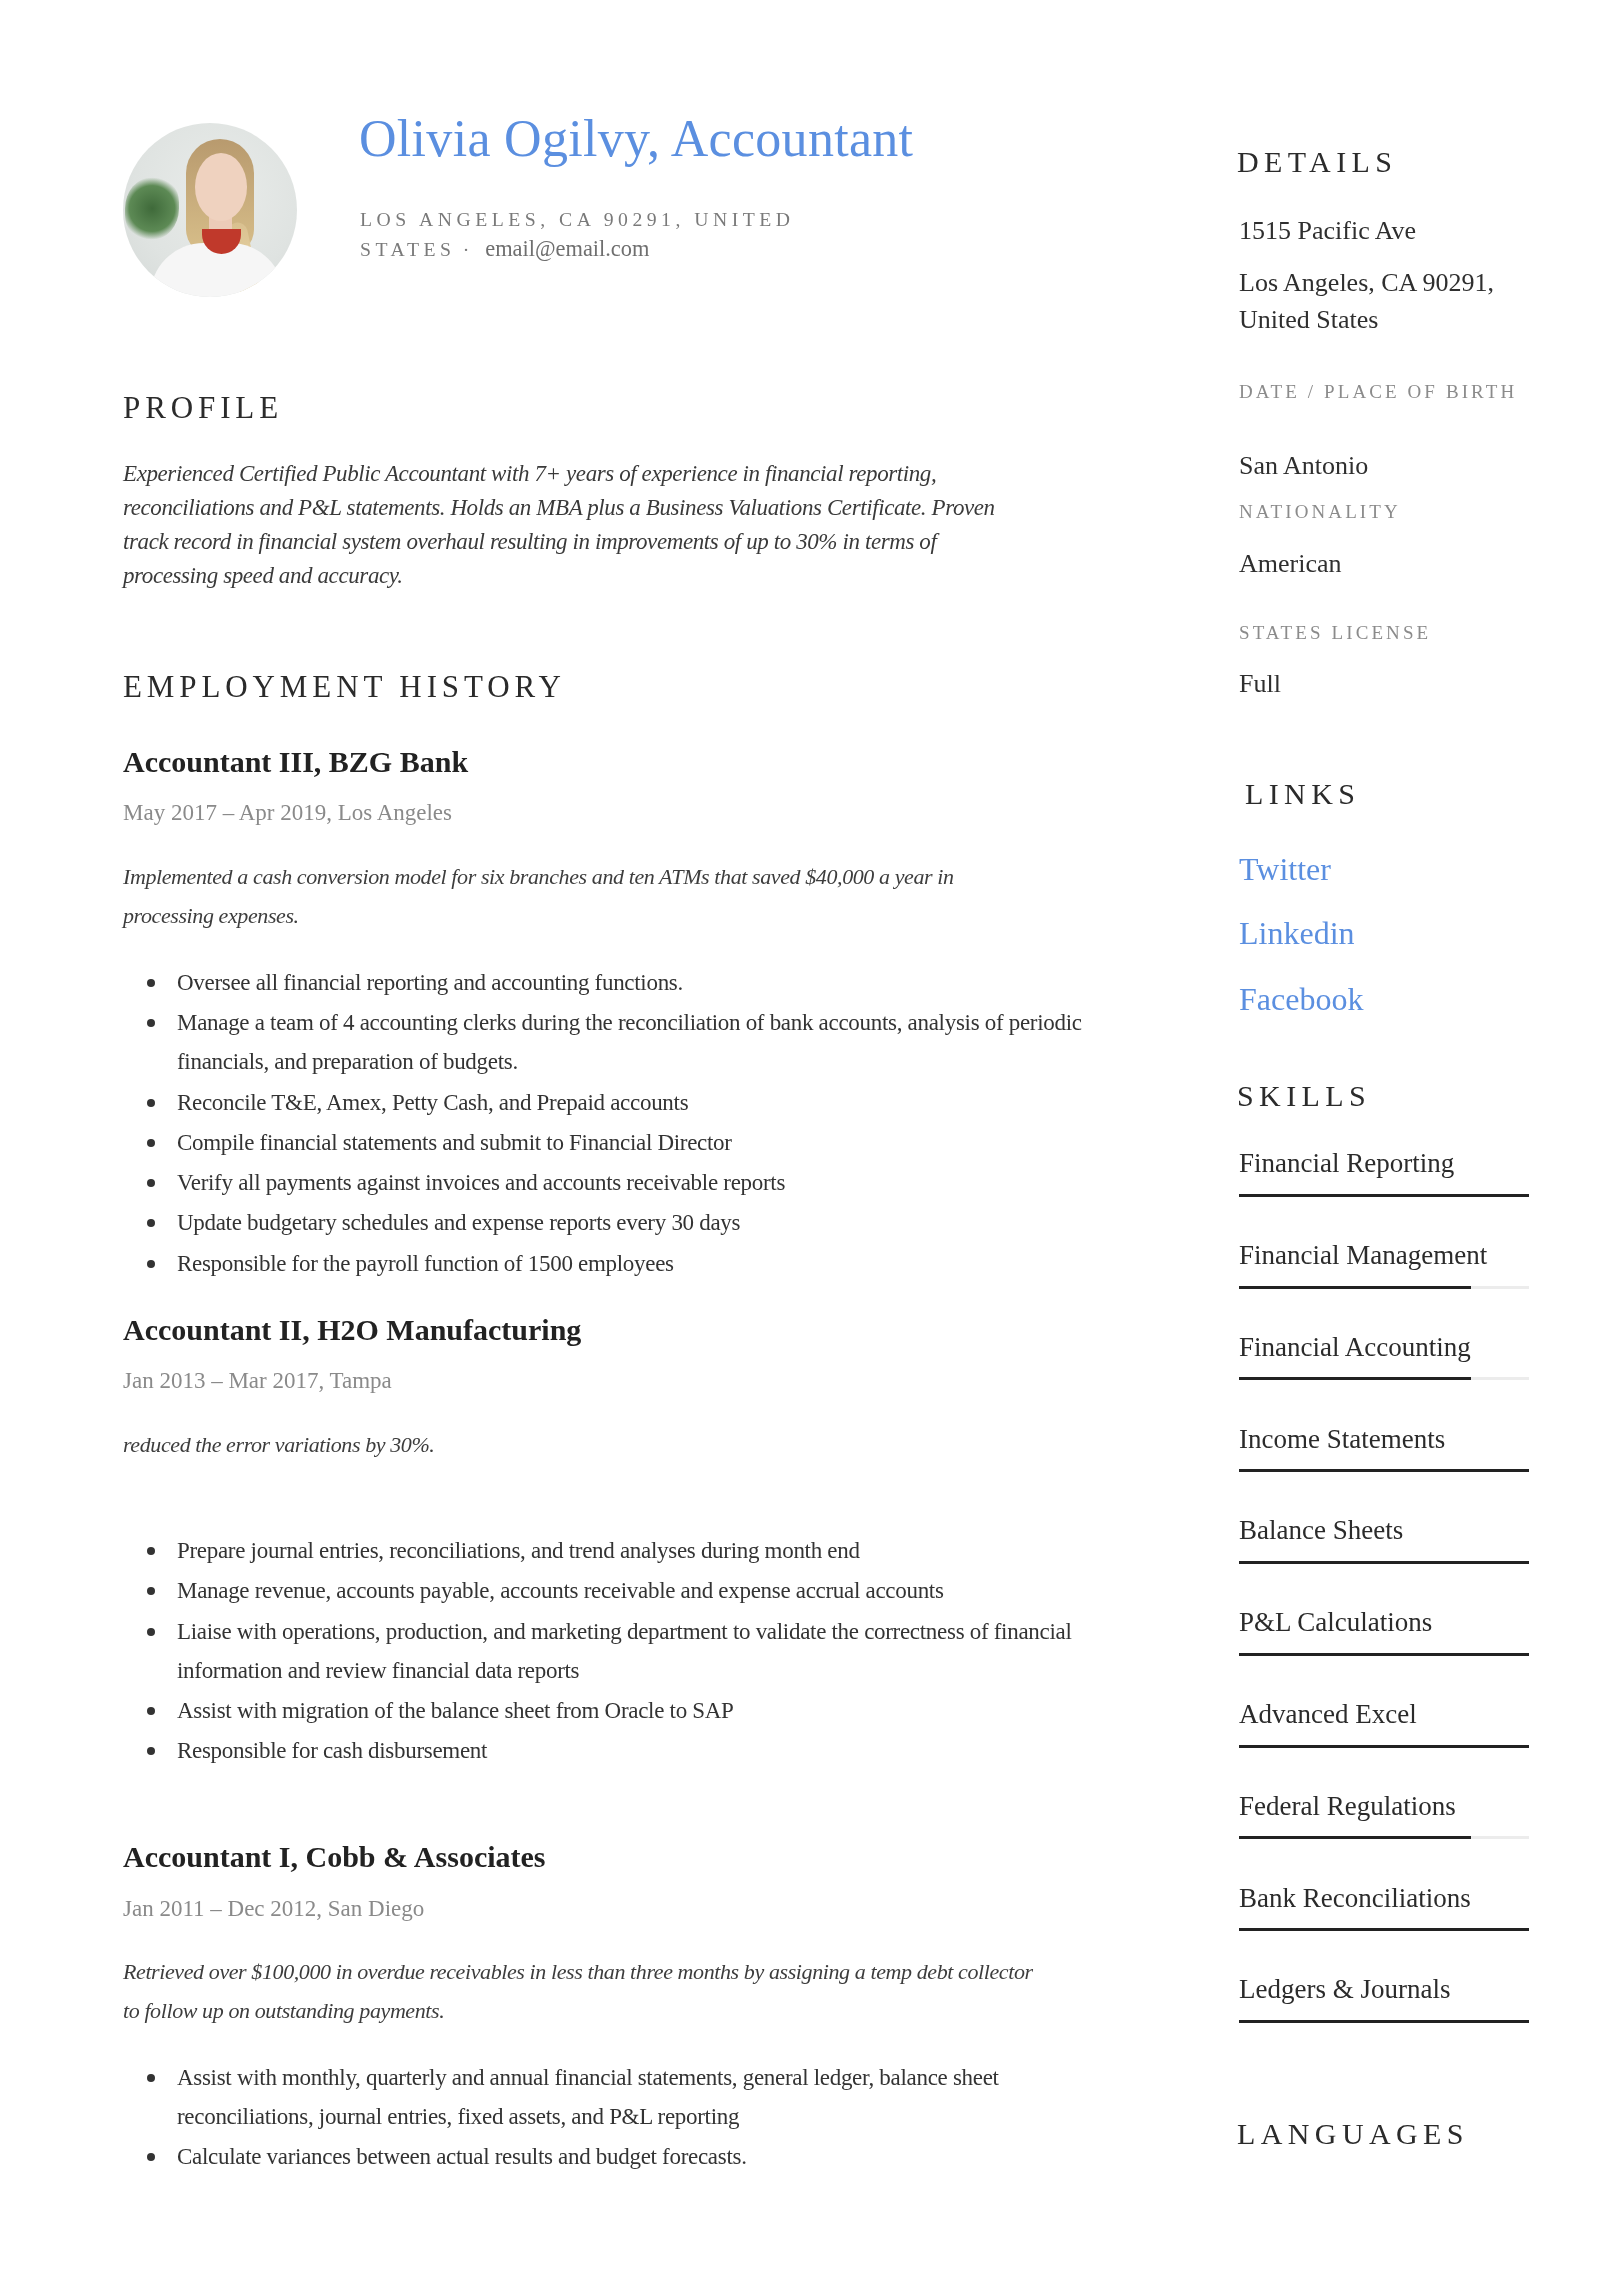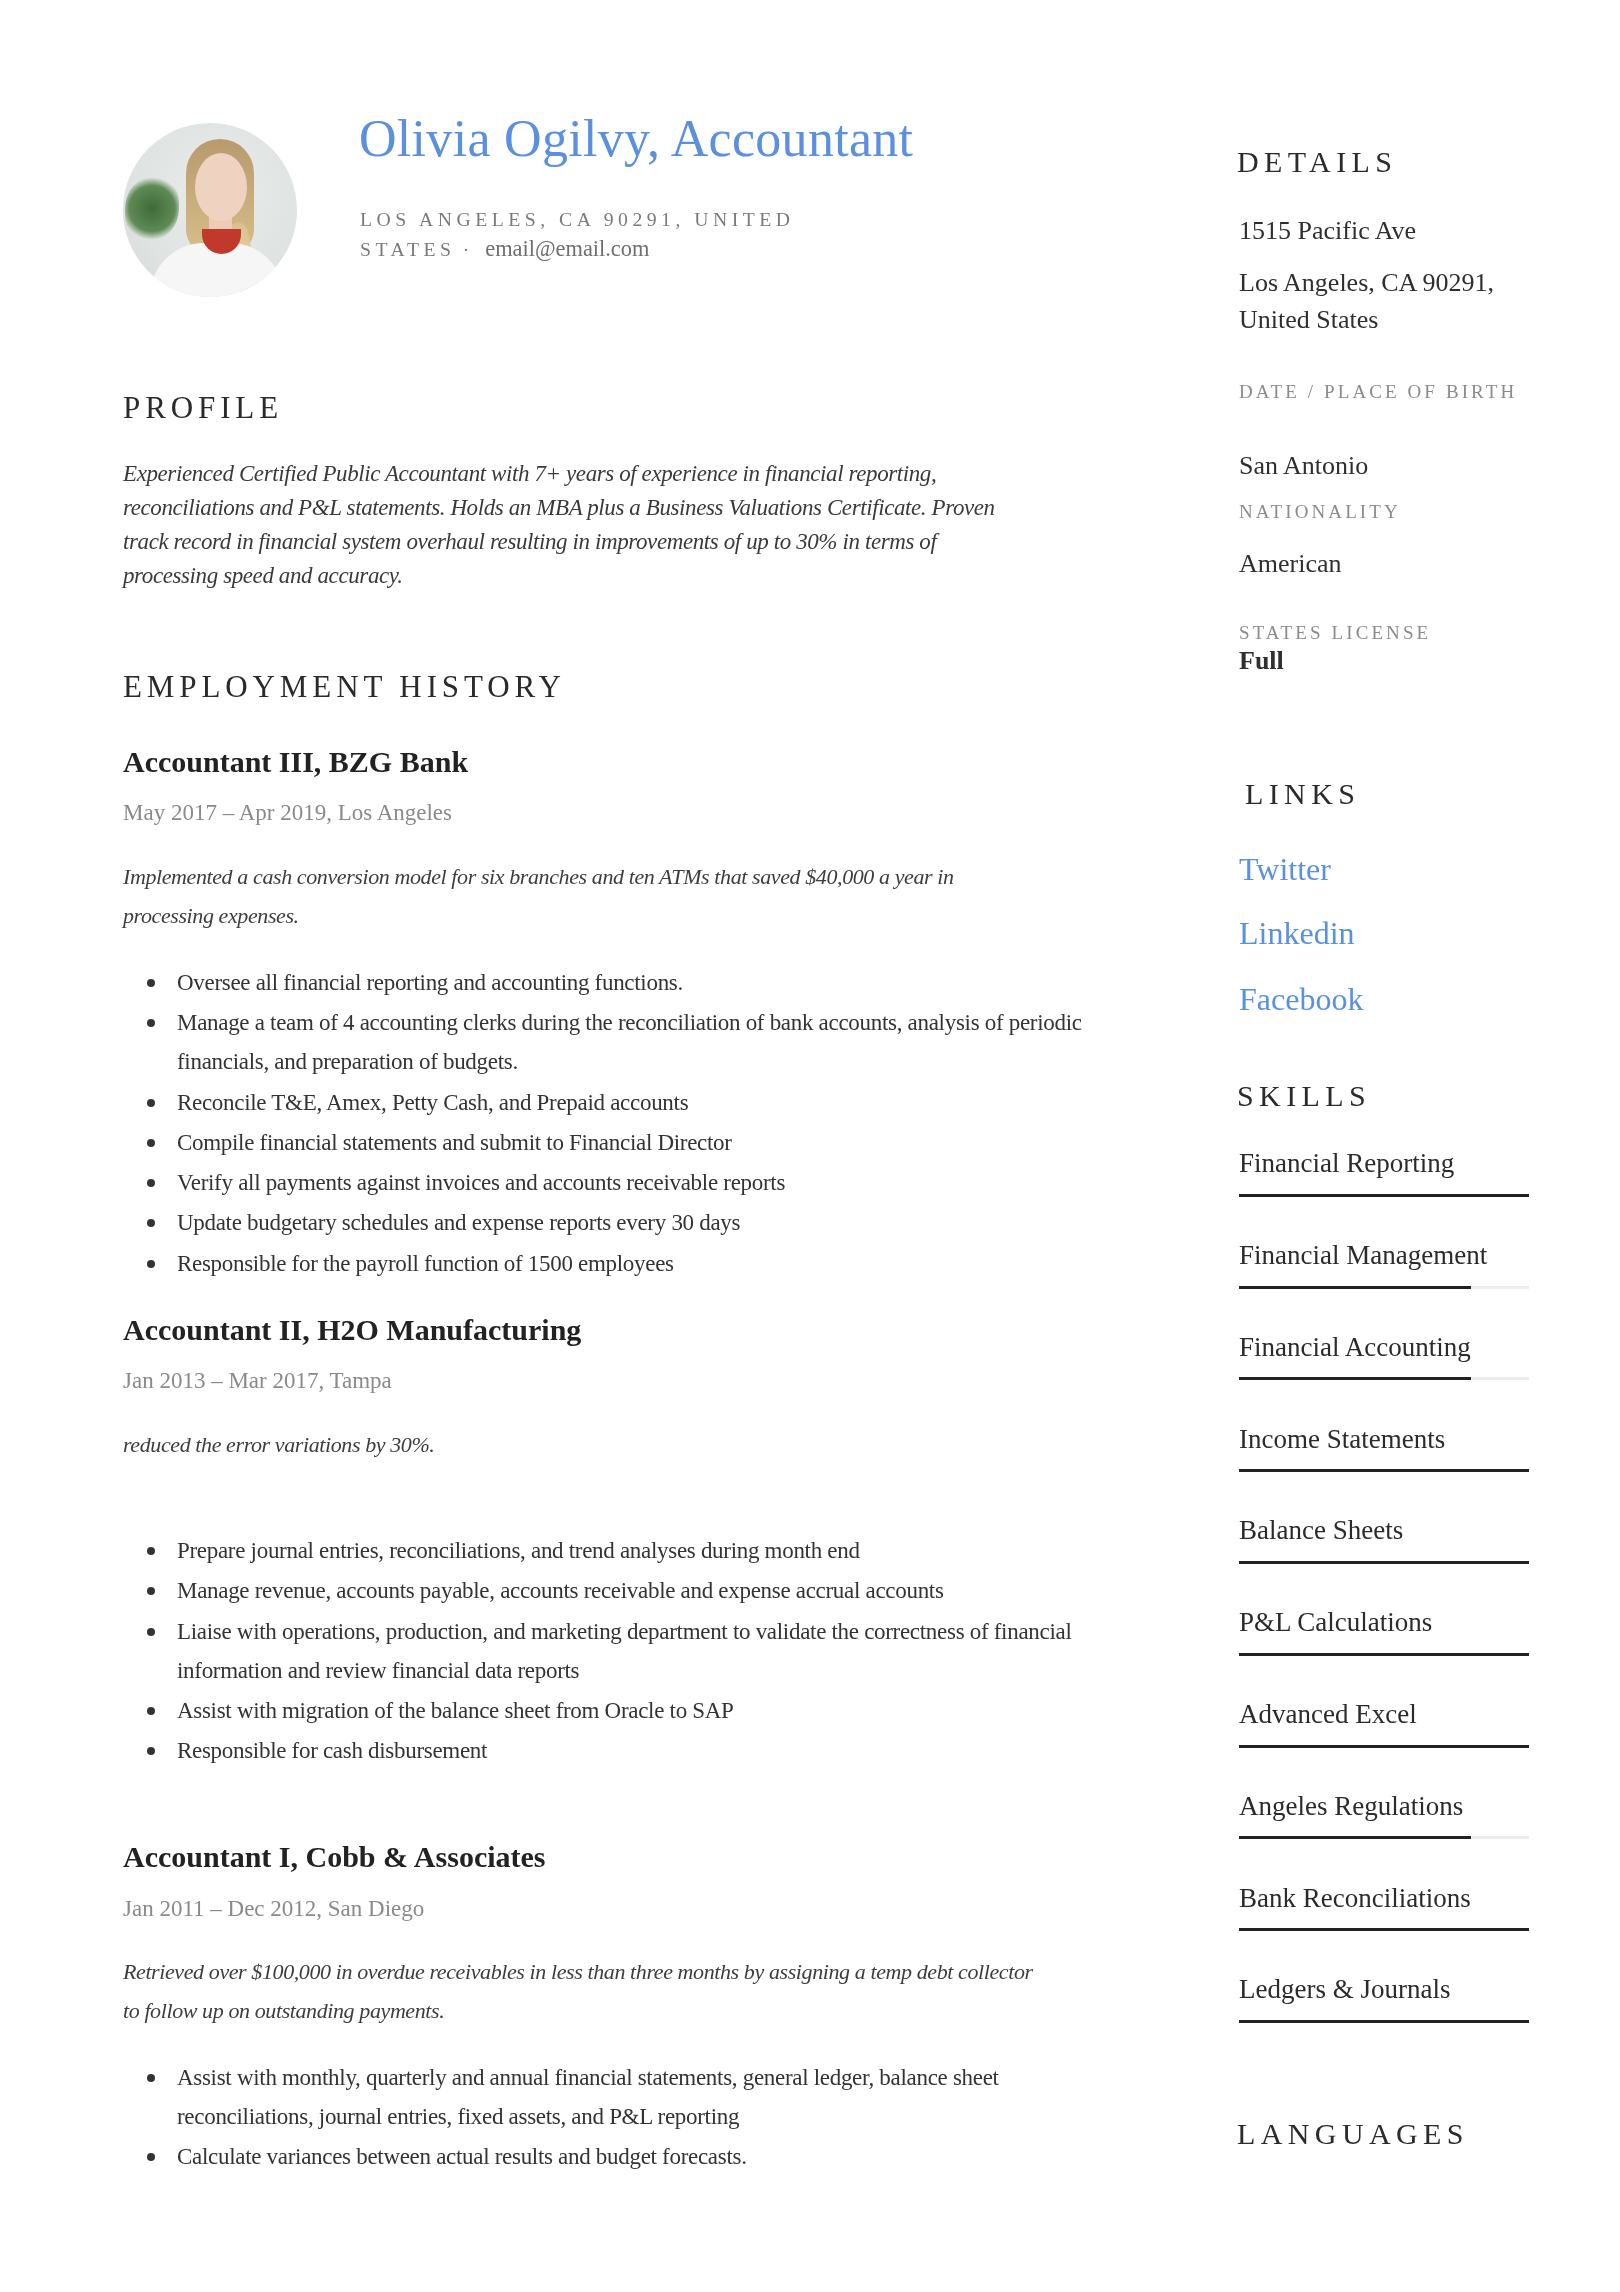--- a/index.html
+++ b/index.html
@@ -114,21 +114,21 @@
 
 <div class="abs h-side" style="top:145px;">DETAILS</div>
 <div class="abs side-val" style="top:212px;">1515 Pacific Ave</div>
 <div class="abs side-val" style="top:264px;">Los Angeles, CA 90291,</div>
 <div class="abs side-val" style="top:301px;">United States</div>
 <div class="abs side-label" style="top:381px;">DATE / PLACE OF BIRTH</div>
 <div class="abs side-val" style="top:409px;margin-top:38px;">San Antonio</div>
 <div class="abs side-label" style="top:501px;">NATIONALITY</div>
 <div class="abs side-val" style="top:545px;">American</div>
 <div class="abs side-label" style="top:622px;">STATES LICENSE</div>
-<div class="abs side-val" style="top:642px;font-weight:bold;">Full</div>
+<div class="abs side-val" style="top:665px;">Full</div>
 
 <div class="abs h-side" style="top:777px;margin-left:8px;">LINKS</div>
 <a class="abs link" style="top:851px;">Twitter</a>
 <a class="abs link" style="top:915px;">Linkedin</a>
 <a class="abs link" style="top:981px;">Facebook</a>
 
 <div class="abs h-side" style="top:1079px;">SKILLS</div>
 <div id="skills-container">
     <div class="abs skill-name" style="top: 1148px;">Financial Reporting</div>
     <div class="abs skill-track" style="top: 1194px;">
@@ -151,21 +151,21 @@
       <div class="skill-fill" style="width: 100%;"></div>
     </div>
     <div class="abs skill-name" style="top: 1607px;">P&amp;L Calculations</div>
     <div class="abs skill-track" style="top: 1653px;">
       <div class="skill-fill" style="width: 100%;"></div>
     </div>
     <div class="abs skill-name" style="top: 1699px;">Advanced Excel</div>
     <div class="abs skill-track" style="top: 1745px;">
       <div class="skill-fill" style="width: 100%;"></div>
     </div>
-    <div class="abs skill-name" style="top: 1791px;">Angeles Regulations</div>
+    <div class="abs skill-name" style="top: 1791px;">Federal Regulations</div>
     <div class="abs skill-track" style="top: 1836px;">
       <div class="skill-fill" style="width: 80%;"></div>
     </div>
     <div class="abs skill-name" style="top: 1883px;">Bank Reconciliations</div>
     <div class="abs skill-track" style="top: 1928px;">
       <div class="skill-fill" style="width: 100%;"></div>
     </div>
     <div class="abs skill-name" style="top: 1974px;">Ledgers &amp; Journals</div>
     <div class="abs skill-track" style="top: 2020px;">
       <div class="skill-fill" style="width: 100%;"></div>

